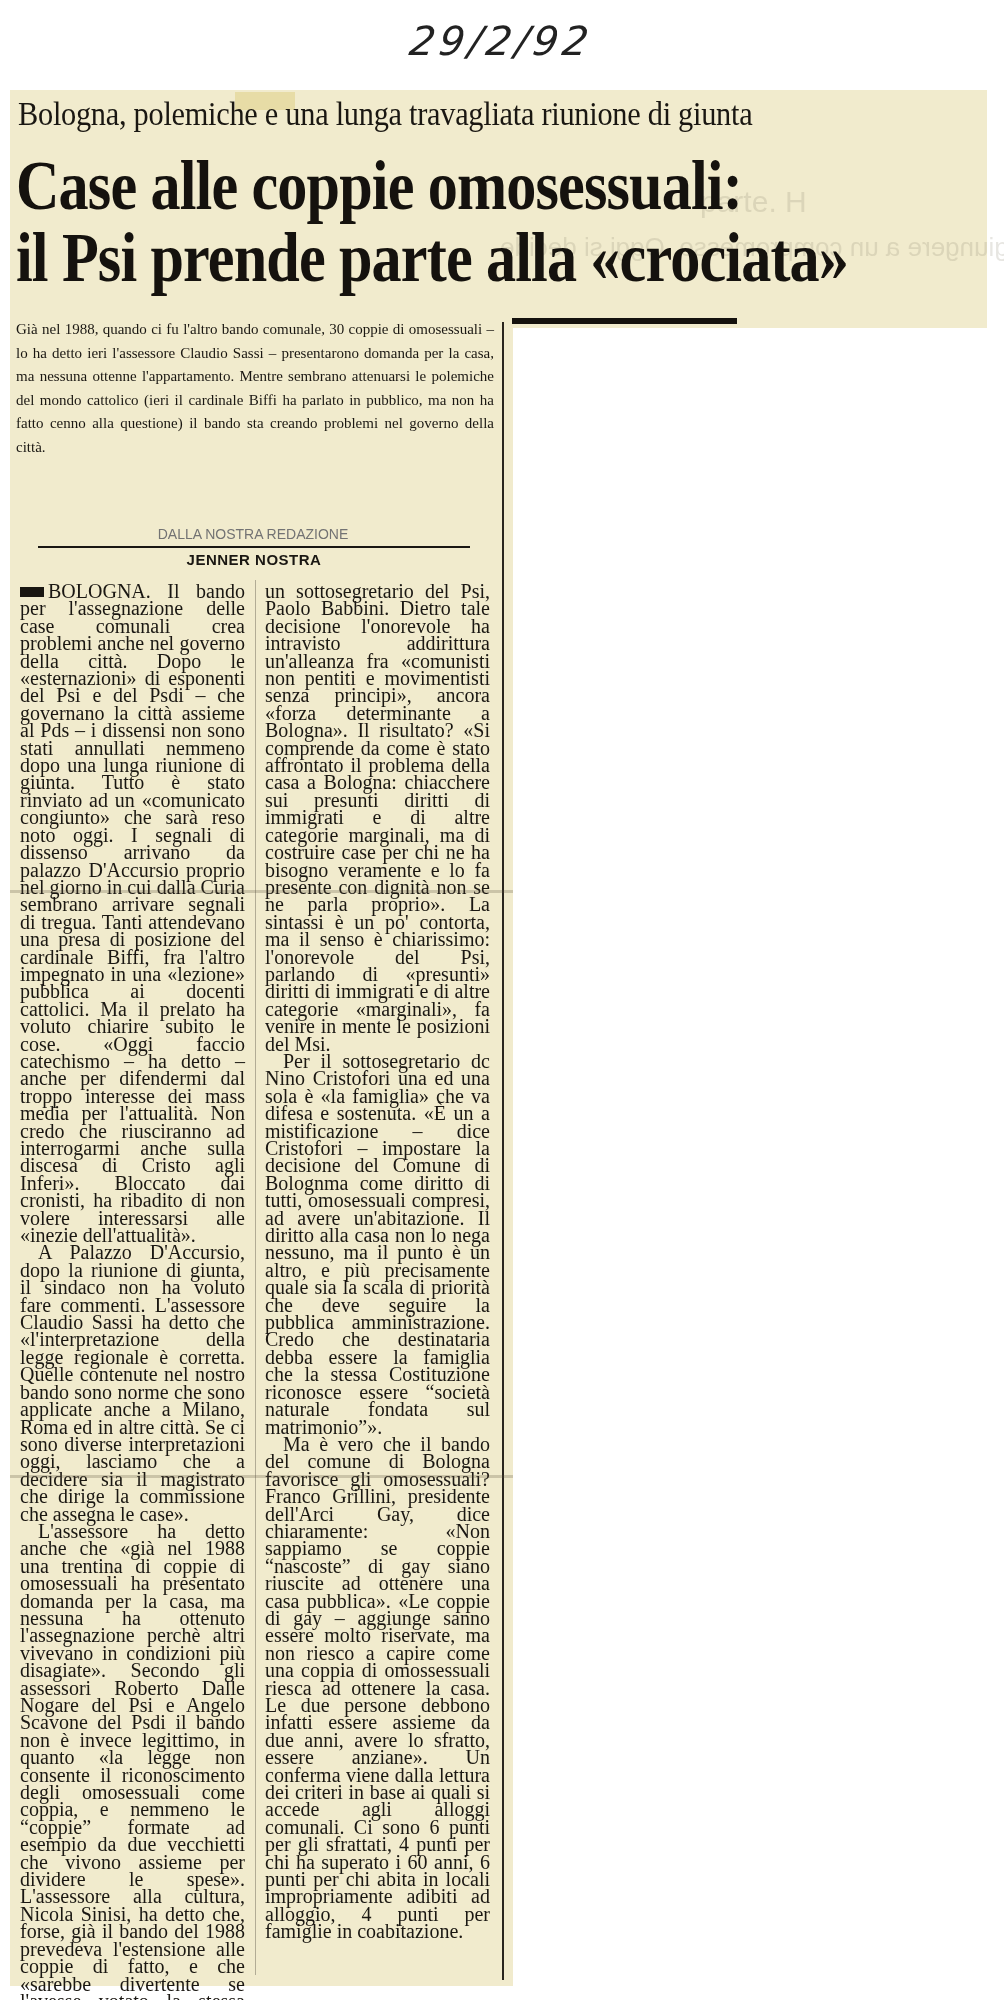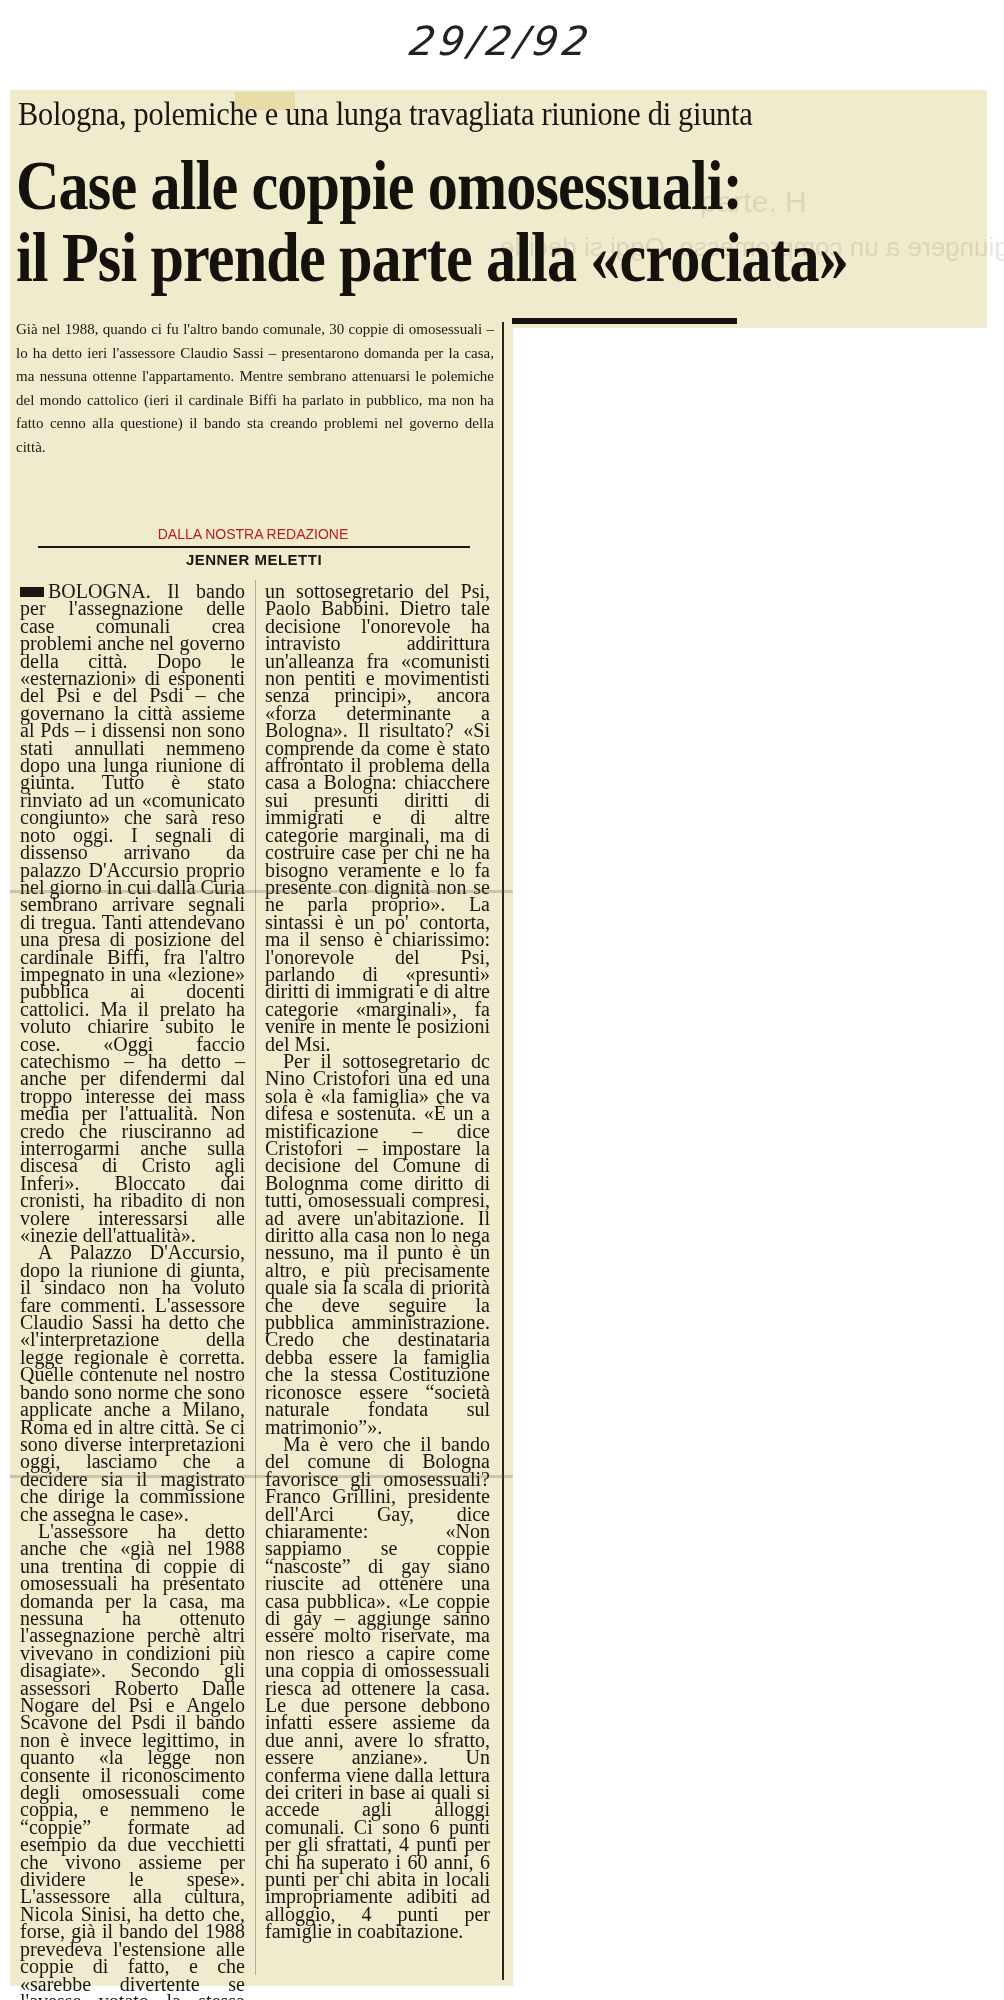--- a/index.html
+++ b/index.html
@@ -7,21 +7,21 @@
     .date { position: absolute; left: 410px; top: 18px; font-family: "DejaVu Sans", sans-serif; font-style: italic; font-size: 40px; letter-spacing: 4px; color: #222; transform: skewX(-8deg); }
     .paper-top { position: absolute; left: 10px; top: 90px; width: 977px; height: 238px; background: #f1ebcd; }
     .paper-body { position: absolute; left: 10px; top: 326px; width: 503px; height: 1660px; background: #f1ebcd; }
     .ghost { position: absolute; color: rgba(120,115,95,0.18); font-family: "Liberation Sans", sans-serif; white-space: nowrap; }
     .tape { position: absolute; left: 235px; top: 92px; width: 60px; height: 18px; background: #e7dca6; }
     .kicker { position: absolute; left: 18px; top: 96px; font-family: "Liberation Serif", serif; font-size: 33px; letter-spacing: -0.3px; color: #1a1712; white-space: nowrap; transform: scaleX(0.92); transform-origin: left; }
     .headline { position: absolute; left: 16px; top: 150px; font-family: "Liberation Serif", serif; font-weight: bold; font-size: 70px; line-height: 72px; color: #15120e; white-space: nowrap; transform: scaleX(0.86); transform-origin: left; letter-spacing: -1px; }
     .thick-rule { position: absolute; left: 512px; top: 318px; width: 225px; height: 6px; background: #15120e; }
     .vrule { position: absolute; left: 502px; top: 322px; width: 2px; height: 1658px; background: #2a251d; }
     .lead { position: absolute; left: 16px; top: 318px; width: 478px; font-family: "Liberation Serif", serif; font-size: 15px; line-height: 23.6px; text-align: justify; hyphens: manual; }
-    .redazione { position: absolute; left: 38px; top: 526px; width: 430px; text-align: center; font-family: "Liberation Sans", sans-serif; font-size: 14px; color: #b91c1c; }
+    .redazione { position: absolute; left: 38px; top: 526px; width: 430px; text-align: center; font-family: "Liberation Sans", sans-serif; font-size: 14px; color: #737373; }
     .byline-rule { position: absolute; left: 38px; top: 546px; width: 432px; height: 2px; background: #1a1712; }
     .byline { position: absolute; left: 38px; top: 551px; width: 432px; text-align: center; font-family: "Liberation Sans", sans-serif; font-weight: bold; font-size: 15px; letter-spacing: 0.5px; }
     .col { position: absolute; top: 583px; width: 225px; font-family: "Liberation Serif", serif; font-size: 20px; line-height: 17.4px; text-align: justify; }
     .col p { margin: 0; text-indent: 0; }
     .col p.ind { text-indent: 18px; }
     .col1 { left: 20px; }
     .col2 { left: 265px; }
     .colrule { position: absolute; left: 255px; top: 580px; width: 1px; height: 1395px; background: rgba(60,55,45,0.35); }
     .bullet { display: inline-block; width: 24px; height: 10px; background: #1a1712; margin-right: 4px; vertical-align: 1px; }
     .fold { position: absolute; left: 10px; width: 503px; height: 3px; background: rgba(90,80,60,0.25); }
@@ -45,21 +45,21 @@
   <div>il Psi prende parte alla «crociata»</div>
 </div>
 
 <div class="thick-rule"></div>
 <div class="vrule"></div>
 
 <div class="lead">Già nel 1988, quando ci fu l'altro bando comunale, 30 coppie di omosessuali – lo ha detto ieri l'assessore Claudio Sassi – presentarono domanda per la casa, ma nessuna ottenne l'appartamento. Mentre sembrano attenuarsi le polemiche del mondo cattolico (ieri il cardinale Biffi ha parlato in pubblico, ma non ha fatto cenno alla questione) il bando sta creando problemi nel governo della città.</div>
 
 <div class="redazione">DALLA NOSTRA REDAZIONE</div>
 <div class="byline-rule"></div>
-<div class="byline">JENNER MELETTI</div>
+<div class="byline">JENNER NOSTRA</div>
 
 <div class="colrule"></div>
 
 <div class="col col1">
   <p><span class="bullet"></span><span>BOLOGNA.</span> <span>Il bando per l'assegnazione delle case comunali crea problemi anche nel governo della città. Dopo le «esternazioni» di esponenti del Psi e del Psdi – che governano la città assieme al Pds – i dissensi non sono stati annullati nemmeno dopo una lunga riunione di giunta. Tutto è stato rinviato ad un «comunicato congiunto» che sarà reso noto oggi. I segnali di dissenso arrivano da palazzo D'Accursio proprio nel giorno in cui dalla Curia sembrano arrivare segnali di tregua. Tanti attendevano una presa di posizione del cardinale Biffi, fra l'altro impegnato in una «lezione» pubblica ai docenti cattolici. Ma il prelato ha voluto chiarire subito le cose. «Oggi faccio catechismo – ha detto – anche per difendermi dal troppo interesse dei mass media per l'attualità. Non credo che riusciranno ad interrogarmi anche sulla discesa di Cristo agli Inferi». Bloccato dai cronisti, ha ribadito di non volere interessarsi alle «inezie dell'attualità».</span></p>
   <p class="ind">A Palazzo D'Accursio, dopo la riunione di giunta, il sindaco non ha voluto fare commenti. L'assessore Claudio Sassi ha detto che «l'interpretazione della legge regionale è corretta. Quelle contenute nel nostro bando sono norme che sono applicate anche a Milano, Roma ed in altre città. Se ci sono diverse interpretazioni oggi, lasciamo che a decidere sia il magistrato che dirige la commissione che assegna le case».</p>
   <p class="ind">L'assessore ha detto anche che «già nel 1988 una trentina di coppie di omosessuali ha presentato domanda per la casa, ma nessuna ha ottenuto l'assegnazione perchè altri vivevano in condizioni più disagiate». Secondo gli assessori Roberto Dalle Nogare del Psi e Angelo Scavone del Psdi il bando non è invece legittimo, in quanto «la legge non consente il riconoscimento degli omosessuali come coppia, e nemmeno le “coppie” formate ad esempio da due vecchietti che vivono assieme per dividere le spese». L'assessore alla cultura, Nicola Sinisi, ha detto che, forse, già il bando del 1988 prevedeva l'estensione alle coppie di fatto, e che «sarebbe divertente se l'avesse votato la stessa Dc». Ma nel pomeriggio gli uffici del Palazzo erano chiusi, impossibile controllare il bando fino a stamane.L'attacco più duro, alla decisione della giunta bolognese, era arrivato in mattinata da</p>
 </div>
 
 <div class="col col2">

